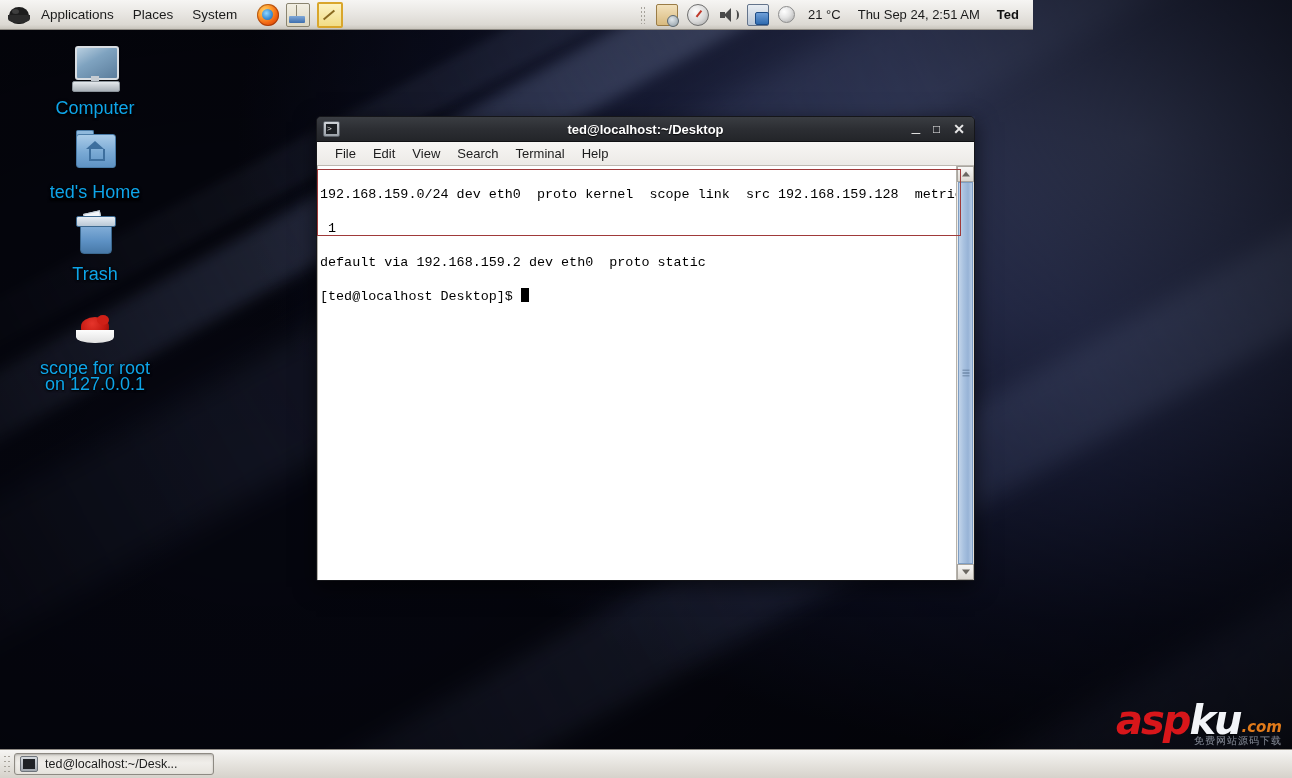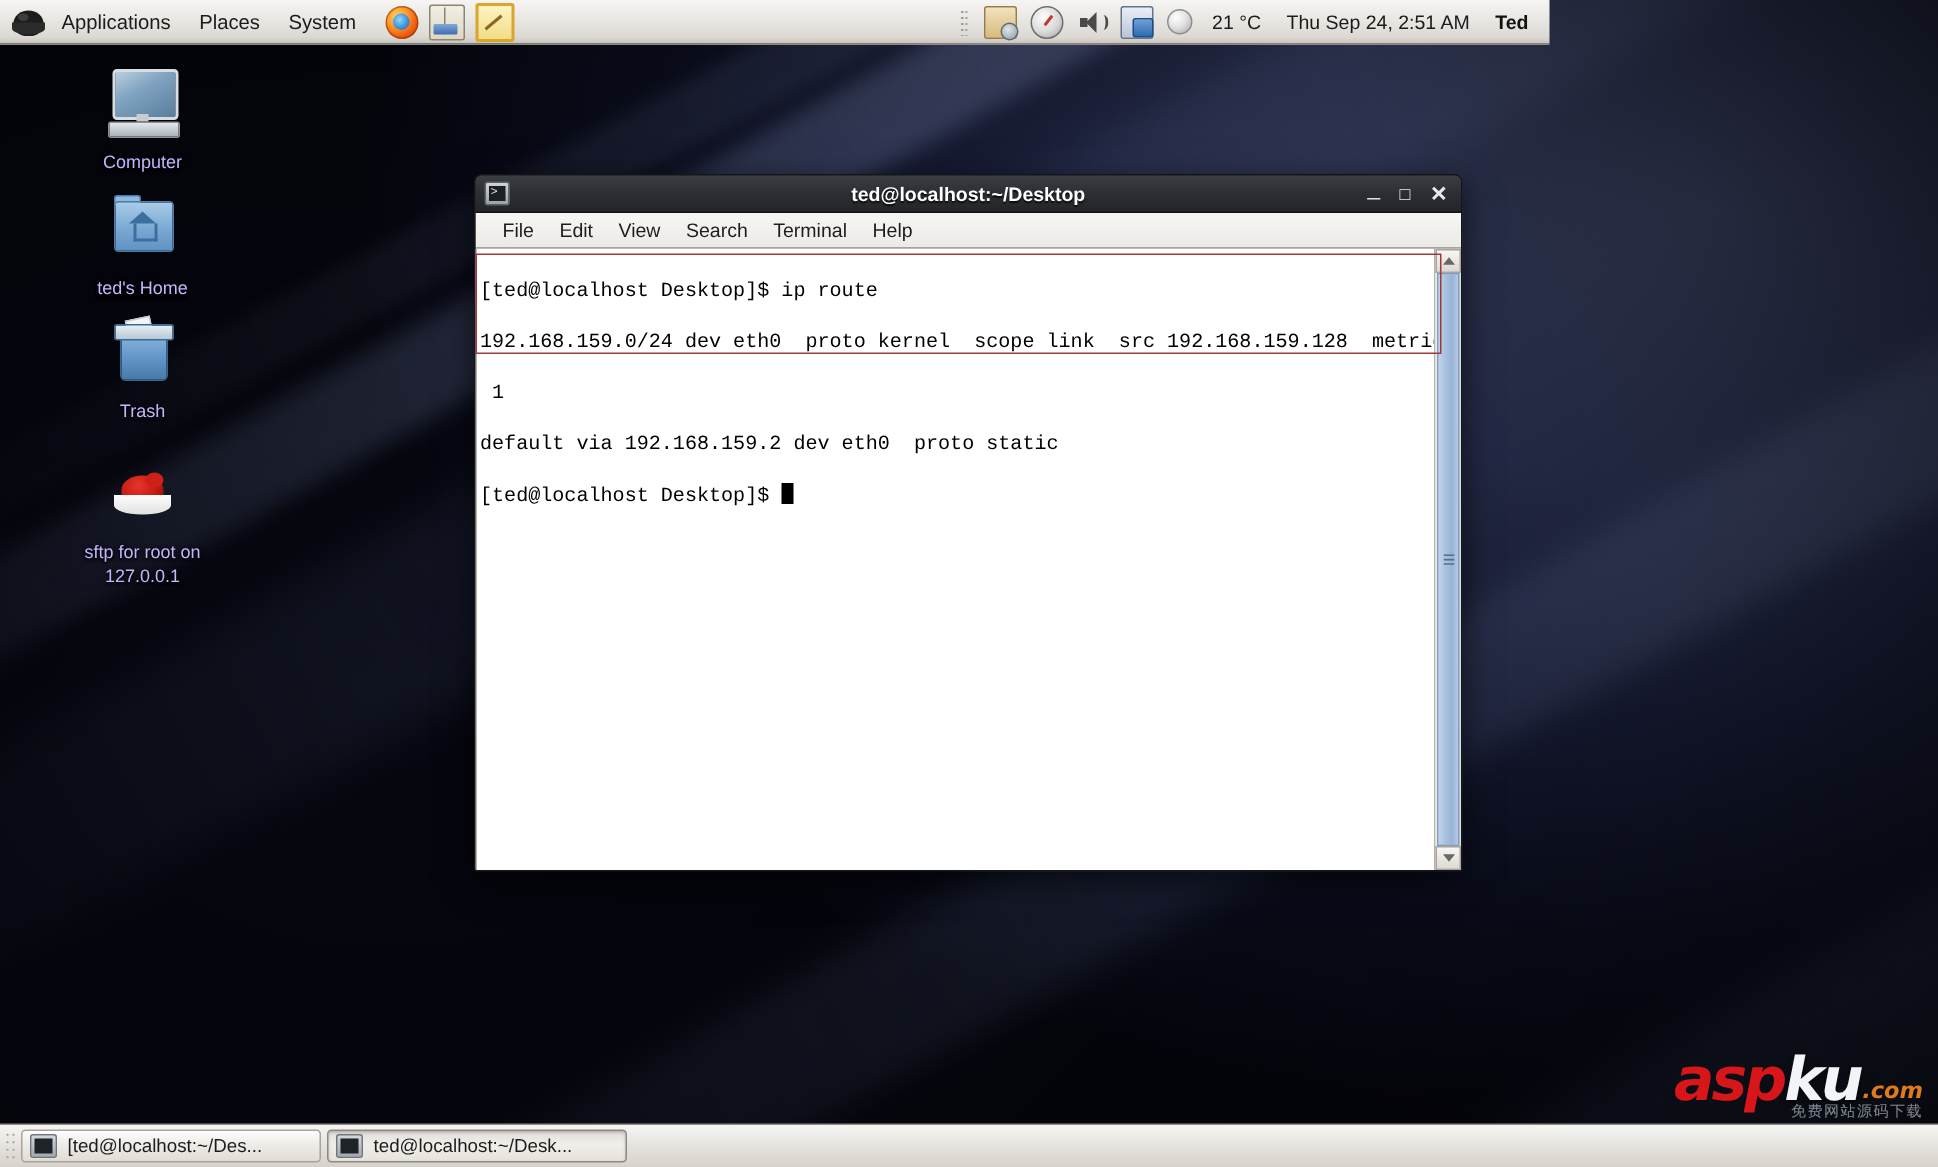--- a/index.html
+++ b/index.html
@@ -275,22 +275,22 @@
     text-align: center;
     cursor: default;
     user-select: none;
   }
   .desk-icon .glyph {
     width: 56px; height: 50px;
     margin: 0 auto 4px auto;
     position: relative;
   }
   .desk-icon .label {
-    font-size: 12px;
-    color: #c4b5fd;
+    font-size: 18px;
+    color: #0ea5e9;
     line-height: 16px;
     text-shadow: 0 1px 2px rgba(0,0,0,.95), 0 0 3px rgba(0,0,0,.9);
   }
 
   
   .g-computer .screen {
     position: absolute; left: 8px; top: 0px;
     width: 40px; height: 30px;
     background: linear-gradient(150deg, #b9cfe0 0%, #7fa3c0 40%, #5b7d9c 100%);
     border: 2px solid #d8dde2;
@@ -750,21 +750,21 @@
     </div>
     <div class="label">Trash</div>
   </div>
 
   <div class="desk-icon" style="left: 35px; top: 312px;">
     <div class="glyph g-rh" style="height:44px">
       <div class="hat2"></div>
         <div class="bump"></div>
         <div class="brim2"></div>
     </div>
-    <div class="label">sftp for root on 127.0.0.1</div>
+    <div class="label">scope for root on 127.0.0.1</div>
   </div>
 
   <div id="terminal-window">
     <div class="win-frame">
 
       <div class="titlebar">
         <div class="win-icon"></div>
         <div class="win-title">ted@localhost:~/Desktop</div>
         <div class="win-btns">
           <div class="win-btn min">_</div>
@@ -777,21 +777,20 @@
         <div class="menu-item">File</div>
         <div class="menu-item">Edit</div>
         <div class="menu-item">View</div>
         <div class="menu-item">Search</div>
         <div class="menu-item">Terminal</div>
         <div class="menu-item">Help</div>
       </div>
 
       <div class="term-area">
         <div class="term-text">
-<div>[ted@localhost Desktop]$ ip route</div>
 <div>192.168.159.0/24 dev eth0  proto kernel  scope link  src 192.168.159.128  metric</div>
 <div> 1</div>
 <div>default via 192.168.159.2 dev eth0  proto static</div>
 <div><span>[ted@localhost Desktop]$ </span><span class="cursor-block"></span></div>
         </div>
 
         <div class="term-scroll">
           <div class="sb-btn sb-up"></div>
           <div class="sb-track">
             <div class="sb-thumb">
@@ -807,23 +806,19 @@
   <div class="annot-box"></div>
 
   <div id="watermark">
     <div class="wm-main"><span class="wm-asp">asp</span><span class="wm-ku">ku</span></div>
     <div class="wm-com">.com</div>
     <div class="wm-sub">免费网站源码下载</div>
   </div>
 
   <div id="bottom-panel">
     <div class="tb-grip"></div>
-    <div class="task-btn">
-      <div class="task-ic"></div>
-      <span>[ted@localhost:~/Des...</span>
-    </div>
     <div class="task-btn active">
       <div class="task-ic"></div>
       <span>ted@localhost:~/Desk...</span>
     </div>
   </div>
 
 </div>
 
 </body></html>

